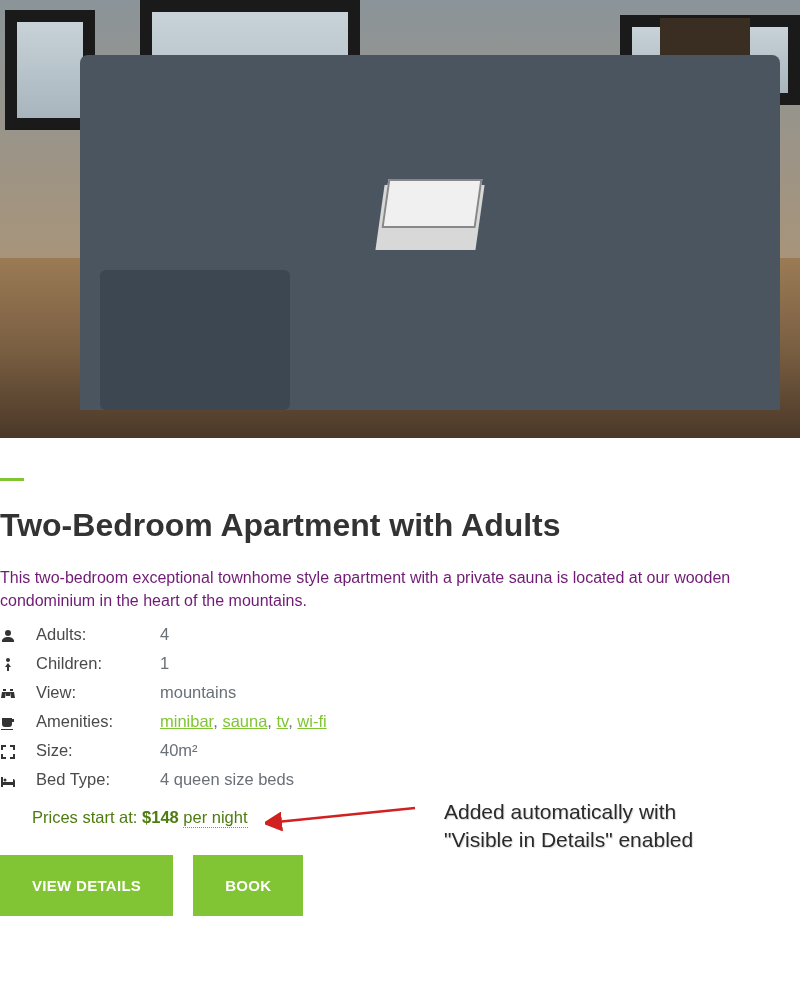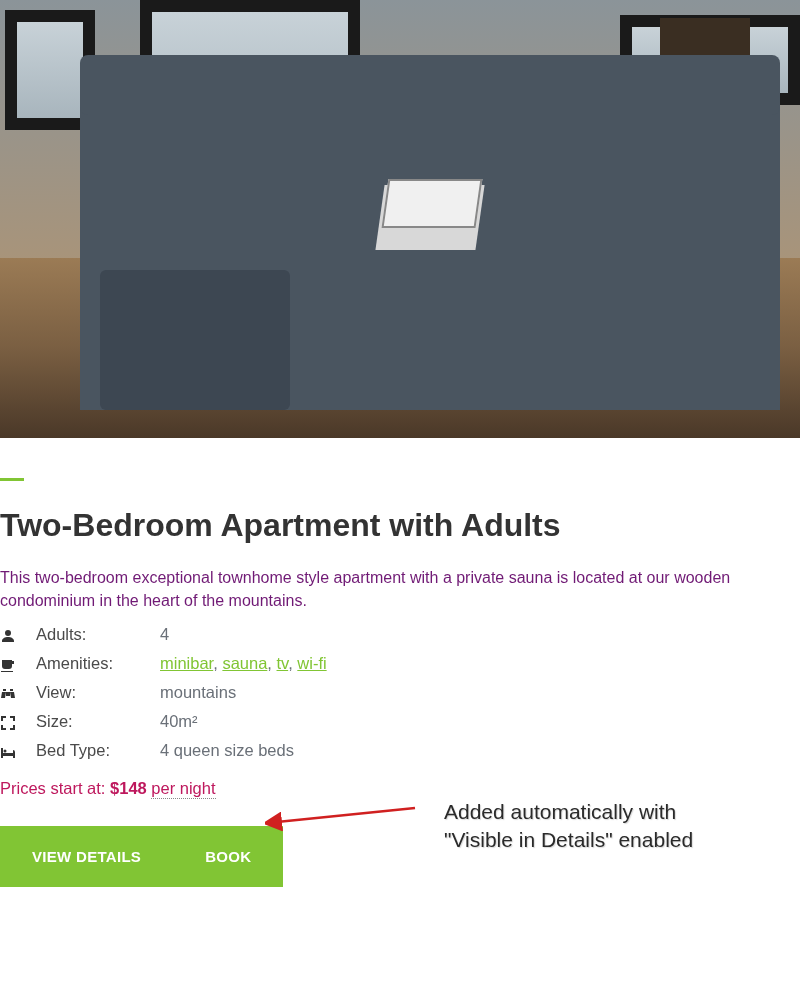--- a/index.html
+++ b/index.html
@@ -55,24 +55,24 @@
 .details-list li {
   display: flex; align-items: flex-end; padding: 5px 0;
   font-size: 16.5px; color: #555;
 }
 .icon-cell { width: 36px; display: flex; align-items: center; color: #333; }
 .icon-cell svg { width: 16px; height: 16px; fill: currentColor; }
 .label-cell { width: 124px; color: #4a4a4a; }
 .value-cell { color: #6a7078; }
 .link { color: #81c534; text-decoration: underline; }
 .sep { color: #6a7078; }
-.price-line { margin-top: 14px; font-size: 16.5px; color: #be185d; }
+.price-line { margin-top: 14px; font-size: 16.5px; color: #4d7c0f; margin-left: 32px; }
 .price-line .amount { font-weight: bold; }
 .price-line .per-night { border-bottom: 1px dotted #888; padding-bottom: 1px; }
-.buttons { margin-top: 28px; display: flex; }
+.buttons { margin-top: 28px; display: flex; gap: 20px; }
 .btn {
   background: #81c534; color: #fff; font-weight: bold; font-size: 15px;
   padding: 22px 32px; border: none; cursor: pointer; letter-spacing: 0.3px;
   font-family: inherit;
 }
 .annotation {
   position: absolute; top: 798px; left: 444px; color: #2a2a2a;
   font-size: 21px; line-height: 1.35;
   text-shadow: 1px 1px 1px rgba(200,200,200,0.7);
 }
@@ -104,36 +104,46 @@
         <svg viewBox="0 0 16 16">
             <path d="M8 8a3 3 0 100-6 3 3 0 000 6zm0 1c-3 0-6 1.5-6 4v1h12v-1c0-2.5-3-4-6-4z"></path>
           </svg>
       </span>
       <span class="label-cell">Adults:</span>
       <span class="value-cell">4</span>
     </li>
     <li>
       <span class="icon-cell">
         <svg viewBox="0 0 16 16">
-            <path d="M2 3h10v6a3 3 0 01-3 3H5a3 3 0 01-3-3V3zm10 1h2v3h-2V4zM1 14h12v1H1z"></path>
+            <circle cx="8" cy="3" r="2"></circle>
+            <path d="M8 6l-3 4h2v4h2v-4h2z"></path>
           </svg>
       </span>
-      <span class="label-cell">Amenities:</span>
-      <span class="value-cell">
-        <a class="link">minibar</a><span class="sep">, </span><a class="link">sauna</a><span class="sep">, </span><a class="link">tv</a><span class="sep">, </span><a class="link">wi-fi</a>
-      </span>
+      <span class="label-cell">Children:</span>
+      <span class="value-cell">1</span>
     </li>
     <li>
       <span class="icon-cell">
         <svg viewBox="0 0 16 16">
             <path d="M3 3h3v2H3zM10 3h3v2h-3zM2 6h4l-1 6H1zM10 6h4l1 6h-4zM6 6h4v4H6z"></path>
           </svg>
       </span>
       <span class="label-cell">View:</span>
       <span class="value-cell">mountains</span>
+    </li>
+    <li>
+      <span class="icon-cell">
+        <svg viewBox="0 0 16 16">
+            <path d="M2 3h10v6a3 3 0 01-3 3H5a3 3 0 01-3-3V3zm10 1h2v3h-2V4zM1 14h12v1H1z"></path>
+          </svg>
+      </span>
+      <span class="label-cell">Amenities:</span>
+      <span class="value-cell">
+        <a class="link">minibar</a><span class="sep">, </span><a class="link">sauna</a><span class="sep">, </span><a class="link">tv</a><span class="sep">, </span><a class="link">wi-fi</a>
+      </span>
     </li>
     <li>
       <span class="icon-cell">
         <svg viewBox="0 0 16 16">
             <path d="M1 1h5v2H3v3H1zM10 1h5v5h-2V3h-3zM1 10h2v3h3v2H1zM13 10h2v5h-5v-2h3z"></path>
           </svg>
       </span>
       <span class="label-cell">Size:</span>
       <span class="value-cell">40m²</span>
     </li>

